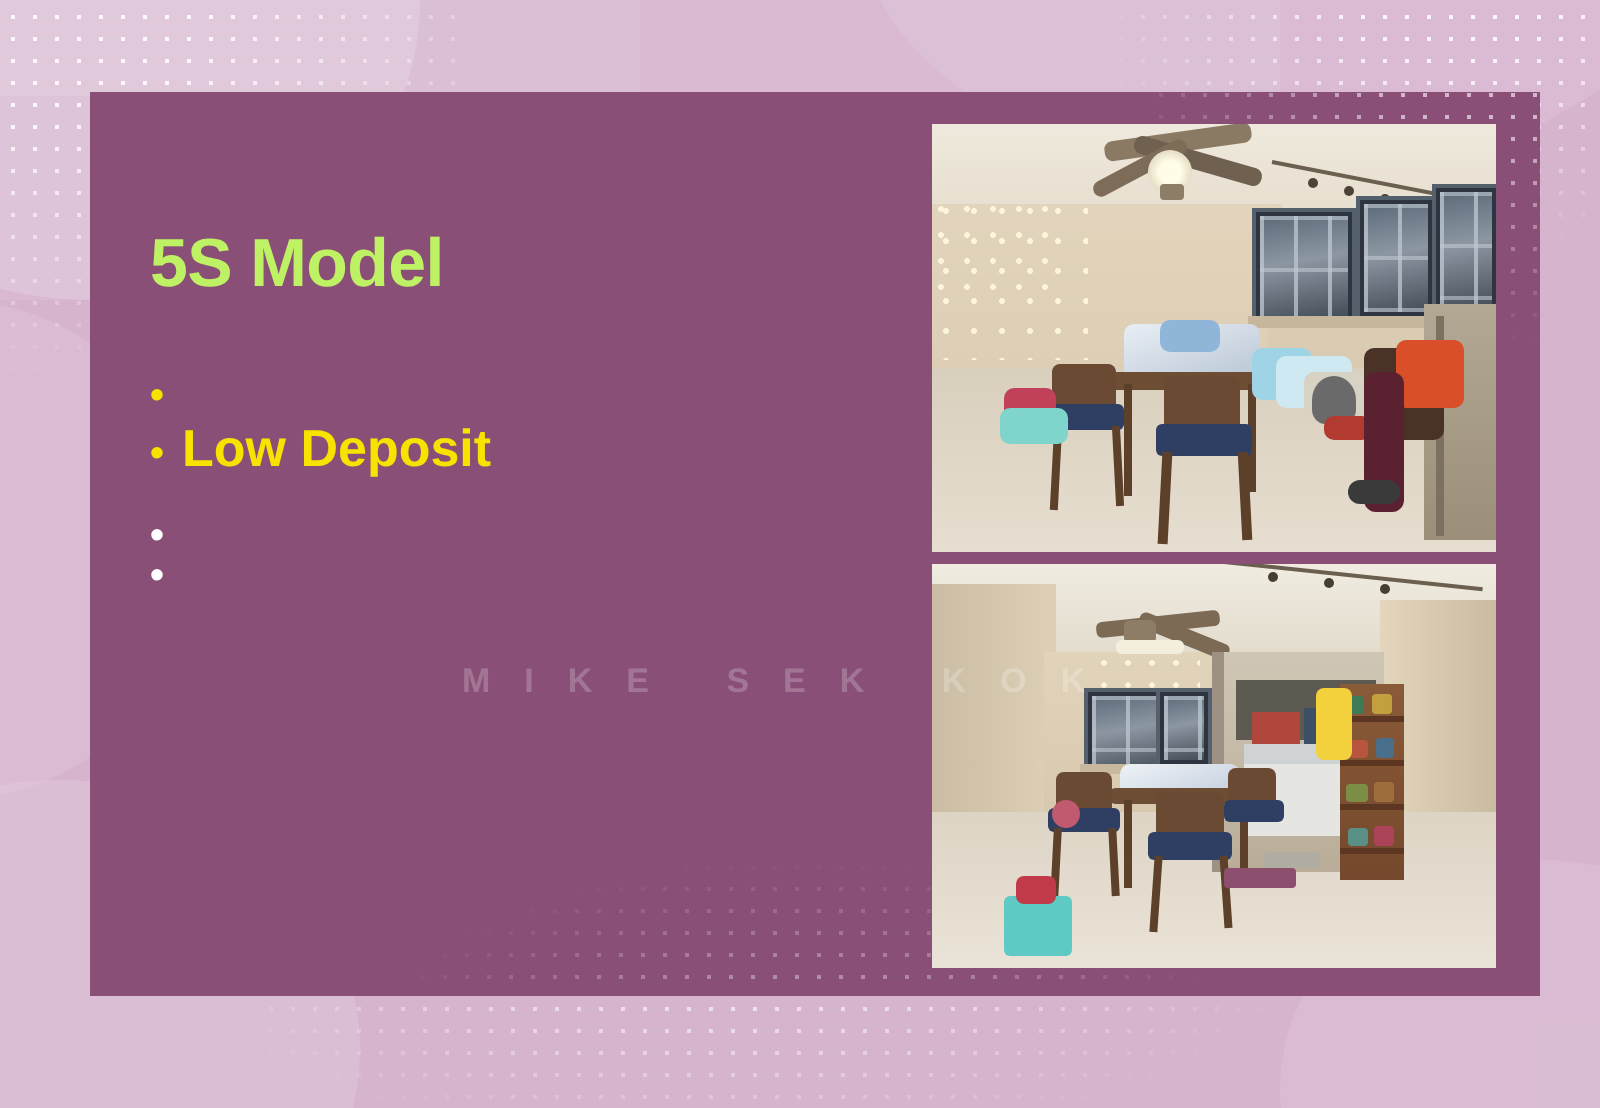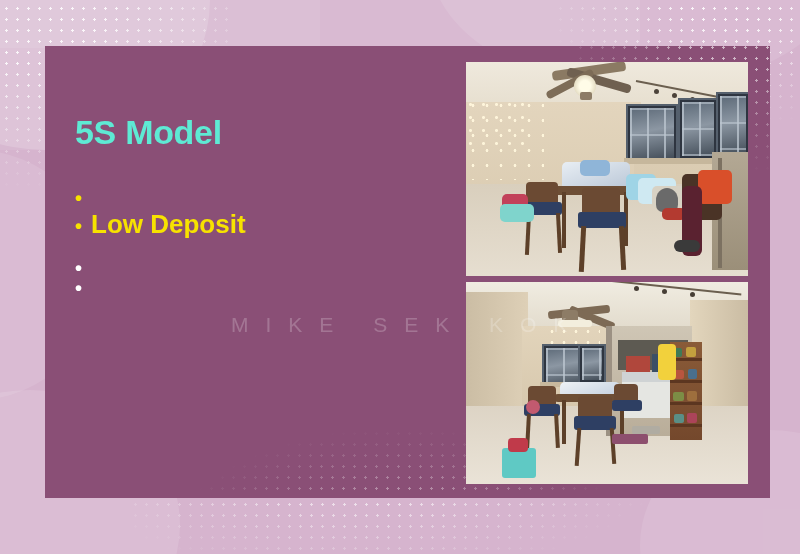--- a/index.html
+++ b/index.html
@@ -75,21 +75,21 @@
     -webkit-mask-image:radial-gradient(ellipse 75% 140% at 48% 100%, #000 15%, transparent 72%);
             mask-image:radial-gradient(ellipse 75% 140% at 48% 100%, #000 15%, transparent 72%);
   }
 
   
   .text-col {
     position:absolute; left:30px; top:62px; width:390px;
     z-index:4;
   }
   .headline {
-    color:#5eead4;
+    color:#bef264;
     font-size:34px;
     font-weight:bold;
     line-height:48px;
     letter-spacing:-0.3px;
     white-space:nowrap;
   }
   .bullets { margin-top:32px; }
   .bullet {
     display:flex;
     align-items:baseline;
@@ -99,27 +99,27 @@
   }
   .bullet .dot { margin-right:9px; font-size:20px; line-height:1; }
   .bullet.highlight { color:#f7e200; }
   .b-sm { font-size:26px; line-height:32px; }
   .b-lg { font-size:29px; line-height:45px; }
   .bullets .group-gap { height:18px; }
 
   
   .watermark {
     position:absolute;
-    left:186px; top:264px;
+    left:186px; top:280px;
     z-index:3;
     color:rgba(255,255,255,0.22);
-    font-size:21px;
+    font-size:17px;
     letter-spacing:17px;
     line-height:30px;
-    font-weight:400;
+    font-weight:700;
     pointer-events:none;
     white-space:nowrap;
   }
   .watermark .wm2 { display:block; padding-left:56px; }
 
   
   .photo {
     position:absolute;
     overflow:hidden;
     background:#cbbba6;

